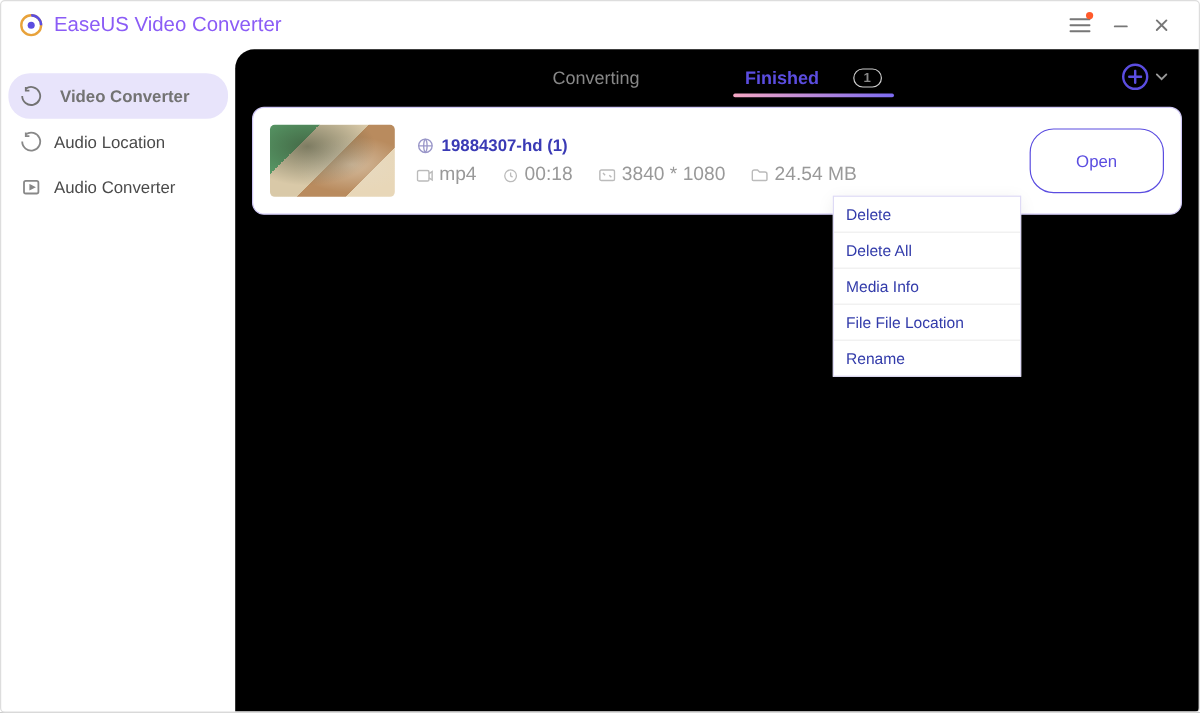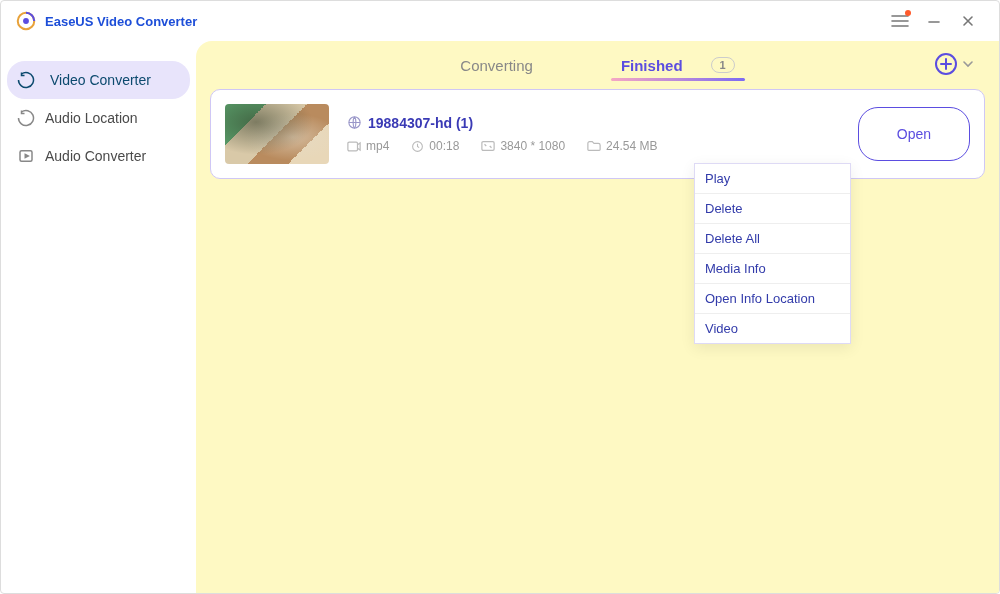--- a/index.html
+++ b/index.html
@@ -1,43 +1,43 @@
 <!DOCTYPE html>
 <html><head>
 <meta charset="utf-8">
 <style>
 * { margin: 0; padding: 0; box-sizing: border-box; font-family: -apple-system, BlinkMacSystemFont, "Segoe UI", Arial, sans-serif; }
 body { width: 1000px; height: 594px; background: #fff; overflow: hidden; border: 1px solid #ddd; border-radius: 4px; }
 .titlebar { height: 40px; display: flex; align-items: center; padding: 0 14px; }
 .logo { display: flex; align-items: center; gap: 8px; }
 .logo-icon { width: 22px; height: 22px; }
-.logo-text { font-size: 13px; font-weight: 700; color: #1d4ed8; }
+.logo-text { font-size: 17px; font-weight: 400; color: #8b5cf6; }
 .titlebar-spacer { flex: 1; }
 .titlebar-btn { width: 34px; height: 30px; display: flex; align-items: center; justify-content: center; cursor: pointer; color: #666; position: relative; }
 .notif-dot { position: absolute; top: 4px; right: 6px; width: 6px; height: 6px; background: #ff5a2b; border-radius: 50%; }
 .main { display: flex; height: calc(100% - 40px); }
 .sidebar { width: 195px; padding: 20px 6px 0 6px; }
 .side-item { display: flex; align-items: center; gap: 10px; padding: 10px 10px; font-size: 14px; color: #4a4a4a; cursor: pointer; border-radius: 18px; }
-.side-item.active { background: #e8e4fb; color: #0c4a6e; font-weight: 400; gap: 15px; }
+.side-item.active { background: #e8e4fb; color: #737373; font-weight: 700; gap: 15px; }
 .side-item .side-icon { width: 18px; height: 18px; display: inline-flex; align-items: center; justify-content: center; color: inherit; }
-.content { flex: 1; background: #fef9c3; border-top-left-radius: 16px; padding: 0 14px 14px 14px; position: relative; }
+.content { flex: 1; background: #000000; border-top-left-radius: 16px; padding: 0 14px 14px 14px; position: relative; }
 .tabs { height: 48px; display: flex; align-items: center; justify-content: center; gap: 80px; position: relative; }
 .tab { font-size: 15px; color: #888; cursor: pointer; position: relative; padding: 10px 4px; display: flex; align-items: center; gap: 6px; }
 .tab.active { color: #5b4de0; font-weight: 600; gap: 28px; }
 .tab.active::after { content: ""; position: absolute; left: -6px; right: -6px; bottom: 3px; height: 3px; background: linear-gradient(90deg, #f5a7c3, #7c6bf2); border-radius: 2px; }
 .badge { font-size: 11px; color: #888; border: 1px solid #ccc; border-radius: 10px; padding: 0 8px; line-height: 15px; height: 16px; }
 .plus-area { position: absolute; right: 12px; top: 12px; display: flex; align-items: center; gap: 6px; }
 .plus-btn { width: 22px; height: 22px; border: 2px solid #5b4de0; border-radius: 50%; color: #5b4de0; display: flex; align-items: center; justify-content: center; cursor: pointer; font-weight: bold; }
 .chev { color: #999; cursor: pointer; font-size: 12px; }
 .card { background: #fff; border: 1px solid #cfc7f5; border-radius: 10px; padding: 14px; display: flex; align-items: center; gap: 18px; }
 .thumb { width: 104px; height: 60px; border-radius: 4px; background: linear-gradient(135deg,#5aa06b 0%,#5aa06b 25%,#d9c9a8 25%,#d9c9a8 50%,#b98b5e 50%,#b98b5e 75%,#e8d7b8 75%); position: relative; overflow: hidden; }
 .thumb::before { content:""; position:absolute; inset:0; background: radial-gradient(ellipse at 30% 30%, rgba(50,60,40,0.55), transparent 55%), radial-gradient(ellipse at 65% 55%, rgba(230,220,200,0.6), transparent 50%); }
 .info { flex: 1; }
-.file-row { display: flex; align-items: flex-start; gap: 6px; color: #3a3ab5; font-weight: 600; font-size: 14px; margin-bottom: 8px; }
-.meta-row { display: flex; align-items: flex-end; gap: 22px; color: #999; font-size: 12px; }
+.file-row { display: flex; align-items: flex-end; gap: 6px; color: #3a3ab5; font-weight: 600; font-size: 14px; margin-bottom: 8px; }
+.meta-row { display: flex; align-items: flex-end; gap: 22px; color: #999; font-size: 16px; }
 .meta-item { display: flex; align-items: center; gap: 5px; }
 .open-btn { border: 1.5px solid #5b4de0; color: #5b4de0; background: #fff; border-radius: 20px; padding: 18px 38px; font-size: 14px; cursor: pointer; }
 .ctx { position: absolute; left: 498px; top: 122px; width: 157px; background: #fff; border: 1px solid #dedaf5; box-shadow: 0 4px 14px rgba(0,0,0,0.08); }
 .ctx-item { padding: 7px 10px; font-size: 13px; color: #323baa; cursor: pointer; border-bottom: 1px solid #eee; }
 .ctx-item:last-child { border-bottom: none; }
 svg { display: block; }
 </style>
 </head>
 <body>
 
@@ -172,21 +172,20 @@
                 </svg>
               </span>
             <span>24.54 MB</span>
           </span>
         </div>
       </div>
       <button class="open-btn">Open</button>
     </div>
 
     <div class="ctx">
-      <div class="ctx-item">Play</div>
       <div class="ctx-item">Delete</div>
       <div class="ctx-item">Delete All</div>
       <div class="ctx-item">Media Info</div>
-      <div class="ctx-item">Open Info Location</div>
-      <div class="ctx-item">Video</div>
+      <div class="ctx-item">File File Location</div>
+      <div class="ctx-item">Rename</div>
     </div>
   </div>
 </div>
 
 </body></html>

